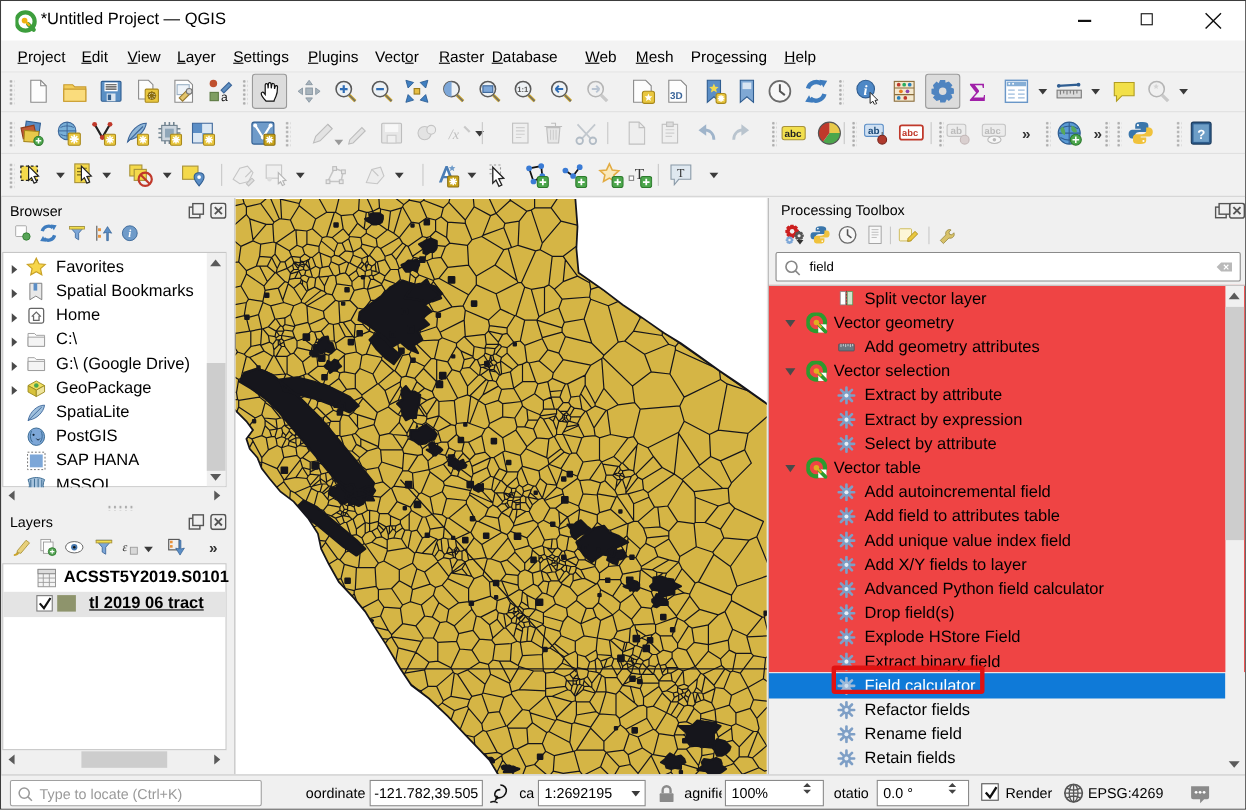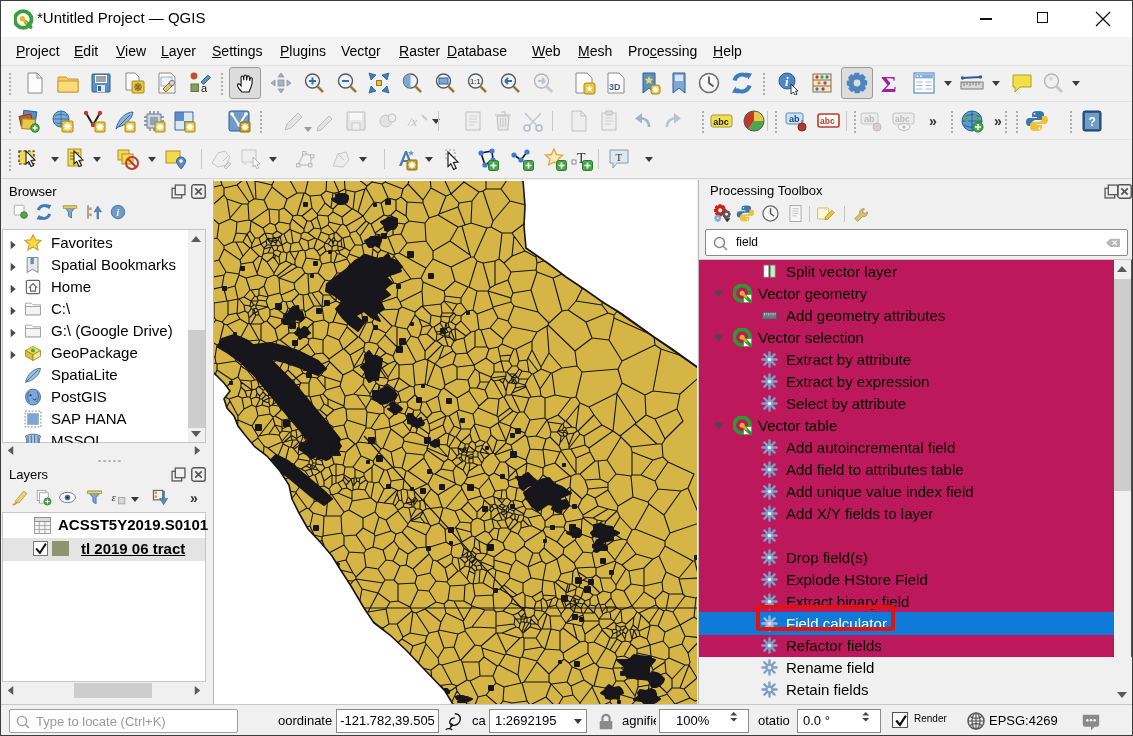--- a/index.html
+++ b/index.html
@@ -749,21 +749,21 @@
       <svg style="position:absolute;left:7px;top:6px" width="15" height="15" viewBox="0 0 15 15">
         <circle cx="6.5" cy="6.5" r="5" fill="none" stroke="#888" stroke-width="1.5"></circle>
         <path d="M10 10l4 4" stroke="#888" stroke-width="1.5"></path>
       </svg>
       <div class="abs" style="left:30px;top:5px;font-size:12px">field</div>
       <svg style="position:absolute;left:398px;top:7px" width="18" height="14" viewBox="0 0 17 17">
         <path d="M5 2h12v10H5L0 7Z" fill="#b9b9b9"></path>
         <path d="M8 4.5l5 5M13 4.5l-5 5" stroke="#fff" stroke-width="1.3"></path>
       </svg>
     </div>
-    <div class="abs" style="left:0;top:79px;width:433px;height:398px;background:#be185d;border-top:1px solid #c6c6c6">
+    <div class="abs" style="left:0;top:79px;width:433px;height:352px;background:#ef4444;border-top:1px solid #c6c6c6">
       <svg style="position:absolute;left:62px;top:3px" width="17" height="17" viewBox="0 0 24 24">
         <rect x="4" y="3" width="7" height="17" fill="#fff" stroke="#888"></rect>
         <rect x="13" y="3" width="7" height="17" fill="#cfe6cf" stroke="#5a9a5a"></rect>
         <path d="M12 2v20" stroke="#444" stroke-dasharray="2 2"></path>
       </svg>
       <div class="ti" style="left:87px;top:3px;color:#000">Split vector layer</div>
       <svg style="position:absolute;left:14px;top:29px" width="11" height="11" viewBox="0 0 12 12">
         <path d="M1 2h10L6 9z" fill="#4a4a4a"></path>
       </svg>
       <svg style="position:absolute;left:34px;top:24px" width="20" height="20" viewBox="0 0 24 24">
@@ -841,20 +841,21 @@
         <circle cx="12" cy="12" r="5.8" fill="#7e9fc6"></circle>
         <path d="M17.5 12.0L22.0 12.0M15.9 15.9L19.1 19.1M12.0 17.5L12.0 22.0M8.1 15.9L4.9 19.1M6.5 12.0L2.0 12.0M8.1 8.1L4.9 4.9M12.0 6.5L12.0 2.0M15.9 8.1L19.1 4.9" stroke="#7e9fc6" stroke-width="3.4" stroke-linecap="round"></path>
         <circle cx="12" cy="12" r="2.6" fill="#e8eef5"></circle>
       </svg>
       <div class="ti" style="left:87px;top:245px;color:#000">Add X/Y fields to layer</div>
       <svg style="position:absolute;left:62px;top:267px" width="17" height="17" viewBox="0 0 24 24">
         <circle cx="12" cy="12" r="5.8" fill="#7e9fc6"></circle>
         <path d="M17.5 12.0L22.0 12.0M15.9 15.9L19.1 19.1M12.0 17.5L12.0 22.0M8.1 15.9L4.9 19.1M6.5 12.0L2.0 12.0M8.1 8.1L4.9 4.9M12.0 6.5L12.0 2.0M15.9 8.1L19.1 4.9" stroke="#7e9fc6" stroke-width="3.4" stroke-linecap="round"></path>
         <circle cx="12" cy="12" r="2.6" fill="#e8eef5"></circle>
       </svg>
+      <div class="ti" style="left:87px;top:267px;color:#000">Advanced Python field calculator</div>
       <svg style="position:absolute;left:62px;top:289px" width="17" height="17" viewBox="0 0 24 24">
         <circle cx="12" cy="12" r="5.8" fill="#7e9fc6"></circle>
         <path d="M17.5 12.0L22.0 12.0M15.9 15.9L19.1 19.1M12.0 17.5L12.0 22.0M8.1 15.9L4.9 19.1M6.5 12.0L2.0 12.0M8.1 8.1L4.9 4.9M12.0 6.5L12.0 2.0M15.9 8.1L19.1 4.9" stroke="#7e9fc6" stroke-width="3.4" stroke-linecap="round"></path>
         <circle cx="12" cy="12" r="2.6" fill="#e8eef5"></circle>
       </svg>
       <div class="ti" style="left:87px;top:289px;color:#000">Drop field(s)</div>
       <svg style="position:absolute;left:62px;top:311px" width="17" height="17" viewBox="0 0 24 24">
         <circle cx="12" cy="12" r="5.8" fill="#7e9fc6"></circle>
         <path d="M17.5 12.0L22.0 12.0M15.9 15.9L19.1 19.1M12.0 17.5L12.0 22.0M8.1 15.9L4.9 19.1M6.5 12.0L2.0 12.0M8.1 8.1L4.9 4.9M12.0 6.5L12.0 2.0M15.9 8.1L19.1 4.9" stroke="#7e9fc6" stroke-width="3.4" stroke-linecap="round"></path>
         <circle cx="12" cy="12" r="2.6" fill="#e8eef5"></circle>
@@ -918,34 +919,34 @@
       <path d="M6 21l3-8 2.5 3z" fill="#111"></path>
       <path d="M2 21c3-1.5 6-1 8 .5" stroke="#111" stroke-width="1.5" fill="none"></path>
     </svg>
     <div class="abs" style="left:471px;top:8px;font-size:13px;width:14px;overflow:hidden">cale</div>
     <div class="box" style="left:488px;top:4px;width:98px;height:24px;line-height:22px"><span style="padding-left:5px">1:2692195</span><span class="ddown" style="left:84px;top:9px"></span></div>
     <svg style="position:absolute;left:595px;top:8px" width="20" height="18" viewBox="0 0 20 20">
       <rect x="3" y="9" width="14" height="9" rx="1" fill="#8a8a8a"></rect>
       <path d="M6 9V6a4 4 0 0 1 8 0v3" fill="none" stroke="#8a8a8a" stroke-width="2.4"></path>
     </svg>
     <div class="abs" style="left:621px;top:8px;font-size:13px;width:34px;overflow:hidden">agnifier</div>
-    <div class="box" style="left:658px;top:4px;width:90px;height:24px;line-height:22px"><span style="padding-left:16px">100%</span></div>
+    <div class="box" style="left:658px;top:4px;width:90px;height:24px;line-height:22px"><span style="padding-left:5px">100%</span></div>
     <svg style="position:absolute;left:723px;top:6px" width="16" height="14" viewBox="0 0 16 16">
       <path d="M6 5l4-4 4 4zM6 8h8l-4 4z" fill="#444"></path>
     </svg>
     <div class="abs" style="left:757px;top:8px;font-size:13px;width:32px;overflow:hidden">otation</div>
     <div class="box" style="left:796px;top:4px;width:84px;height:24px;line-height:22px"><span style="padding-left:5px">0.0 °</span></div>
     <svg style="position:absolute;left:855px;top:6px" width="16" height="14" viewBox="0 0 16 16">
       <path d="M6 5l4-4 4 4zM6 8h8l-4 4z" fill="#444"></path>
     </svg>
     <div class="abs" style="left:891px;top:7px;width:16px;height:16px;background:#fff;border:1px solid #555"></div>
     <svg style="position:absolute;left:893px;top:9px" width="13" height="13" viewBox="0 0 12 12">
       <path d="M2 6l3.5 4L11 1.5" fill="none" stroke="#111" stroke-width="2"></path>
     </svg>
-    <div class="abs" style="left:913px;top:8px;font-size:10px">Render</div>
+    <div class="abs" style="left:913px;top:8px;font-size:13px">Render</div>
     <svg style="position:absolute;left:966px;top:7px" width="18" height="18" viewBox="0 0 18 18">
       <circle cx="9" cy="9" r="8" fill="none" stroke="#555" stroke-width="1.5"></circle>
       <path d="M1 9h16M9 1v16M3 4.5c3.5 2.5 8.5 2.5 12 0M3 13.5c3.5-2.5 8.5-2.5 12 0" fill="none" stroke="#555" stroke-width="1.2"></path>
       <ellipse cx="9" cy="9" rx="4" ry="8" fill="none" stroke="#555" stroke-width="1.2"></ellipse>
     </svg>
     <div class="abs" style="left:988px;top:8px;font-size:13px">EPSG:4269</div>
     <svg style="position:absolute;left:1080px;top:8px" width="20" height="20" viewBox="0 0 22 22">
       <path d="M2 2h18v11a2 2 0 0 1-2 2h-3l-4 4v-4H4a2 2 0 0 1-2-2Z" fill="#8a8a8a"></path>
       <circle cx="7" cy="8" r="1.4" fill="#fff"></circle>
       <circle cx="11" cy="8" r="1.4" fill="#fff"></circle>

